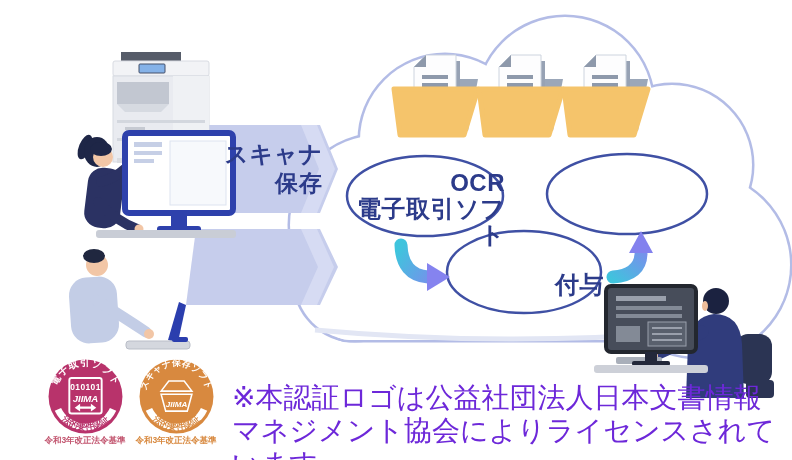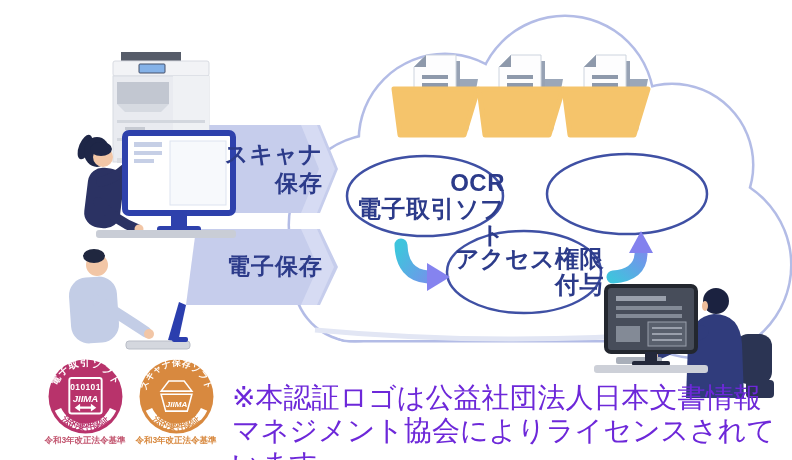--- a/index.html
+++ b/index.html
@@ -215,30 +215,27 @@
     <text x="50" y="63" font-size="10.5" font-weight="bold" font-style="italic" fill="#ffffff" text-anchor="middle">JIIMA</text>
   </g>
   <text x="176" y="443" font-size="8.5" font-weight="bold" fill="#d8893f" text-anchor="middle">令和3年改正法令基準</text>
 </svg>
 
 <div class="label arrow-label" style="left:197px;top:140px;width:126px;">
   <span>スキャナ</span><br>
   <span>保存</span>
 </div>
 
-<div class="label arrow-label" style="left:195px;top:252px;width:128px;">
-  <span>電子保存</span>
-</div>
 
 <div class="label oval-label" style="left:345px;top:170px;width:160px;">
   <span>OCR</span><br>
   <span>電子取引ソフト</span>
 </div>
 
 
 <div class="label oval-label" style="left:444px;top:246px;width:160px;">
-  <span>アクセス権限</span><br>
+  <br>
   <span>付与</span>
 </div>
 
 <div id="footnote">※本認証ロゴは公益社団法人日本文書情報マネジメント協会によりライセンスされています。</div>
 
 </div>
 
 </body></html>

